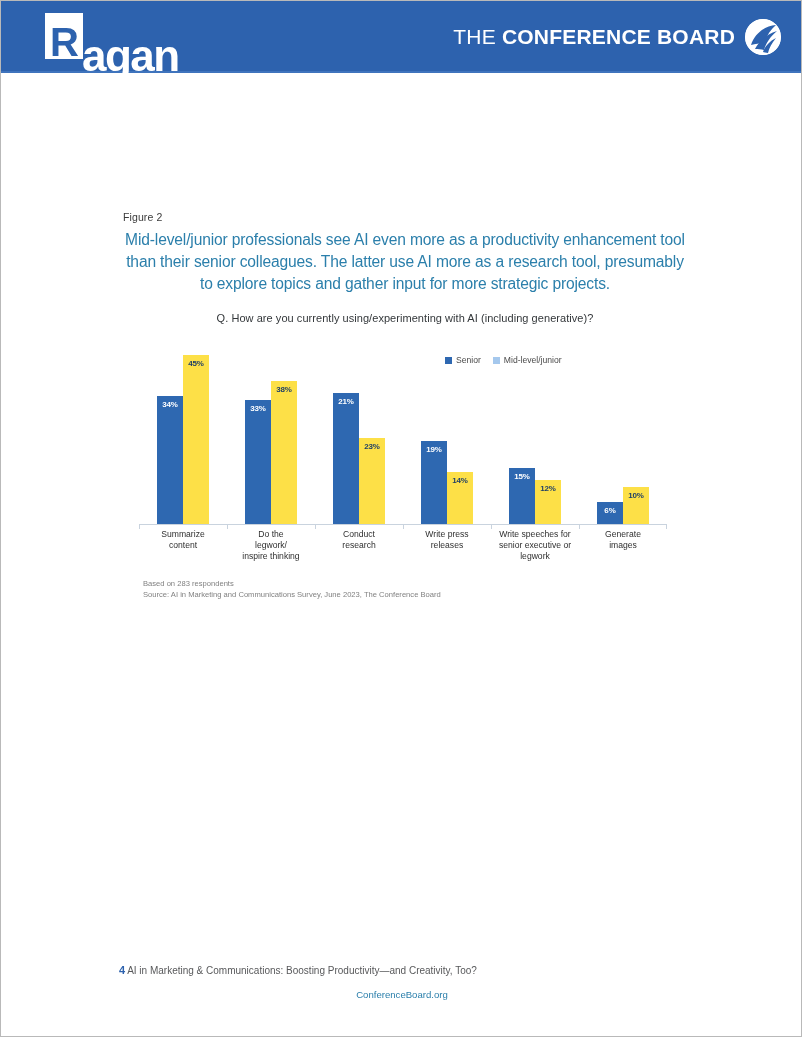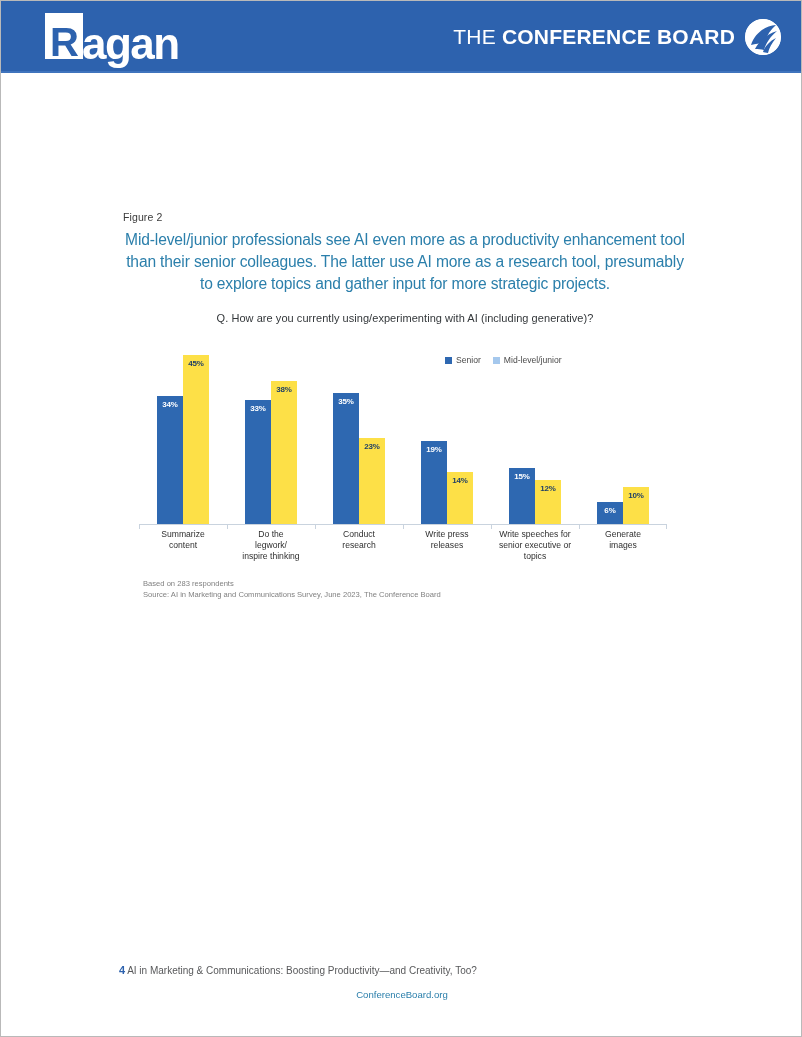--- a/index.html
+++ b/index.html
@@ -59,21 +59,21 @@
     color: #2d62ae;
   }
   .ragan-word {
     font-family: "Liberation Sans", sans-serif;
     font-size: 44px;
     font-weight: bold;
     letter-spacing: -1.5px;
     color: #ffffff;
     line-height: 46px;
     margin-left: -1px;
-    margin-top: 8px;
+    margin-top: 20px;
   }
 
   .tcb-logo {
     position: absolute;
     right: 22px; top: 18px;
     display: flex;
     align-items: center;
     gap: 10px;
   }
   .tcb-text {
@@ -326,21 +326,21 @@
           <div class="group">
             <div class="bar senior" style="height: 124.74px;">
               <span class="bar-value">33%</span>
             </div>
             <div class="bar mid" style="height: 143.64px;">
               <span class="bar-value">38%</span>
             </div>
           </div>
           <div class="group">
             <div class="bar senior" style="height: 132.3px;">
-              <span class="bar-value">35%</span>
+              <span class="bar-value">21%</span>
             </div>
             <div class="bar mid" style="height: 86.94px;">
               <span class="bar-value">23%</span>
             </div>
           </div>
           <div class="group">
             <div class="bar senior" style="height: 84px; text-decoration: underline;">
               <span class="bar-value">19%</span>
             </div>
             <div class="bar mid" style="height: 52.92px;">
@@ -383,21 +383,21 @@
         <div>Conduct</div>
         <div>research</div>
       </div>
       <div class="cat-label">
         <div>Write press</div>
         <div>releases</div>
       </div>
       <div class="cat-label">
         <div>Write speeches for</div>
         <div>senior executive or</div>
-        <div>topics</div>
+        <div>legwork</div>
       </div>
       <div class="cat-label">
         <div>Generate</div>
         <div>images</div>
       </div>
     </div>
 
   <div class="source-note">
     <div>Based on 283 respondents</div>
     <div>Source: AI in Marketing and Communications Survey, June 2023, The Conference Board</div>

